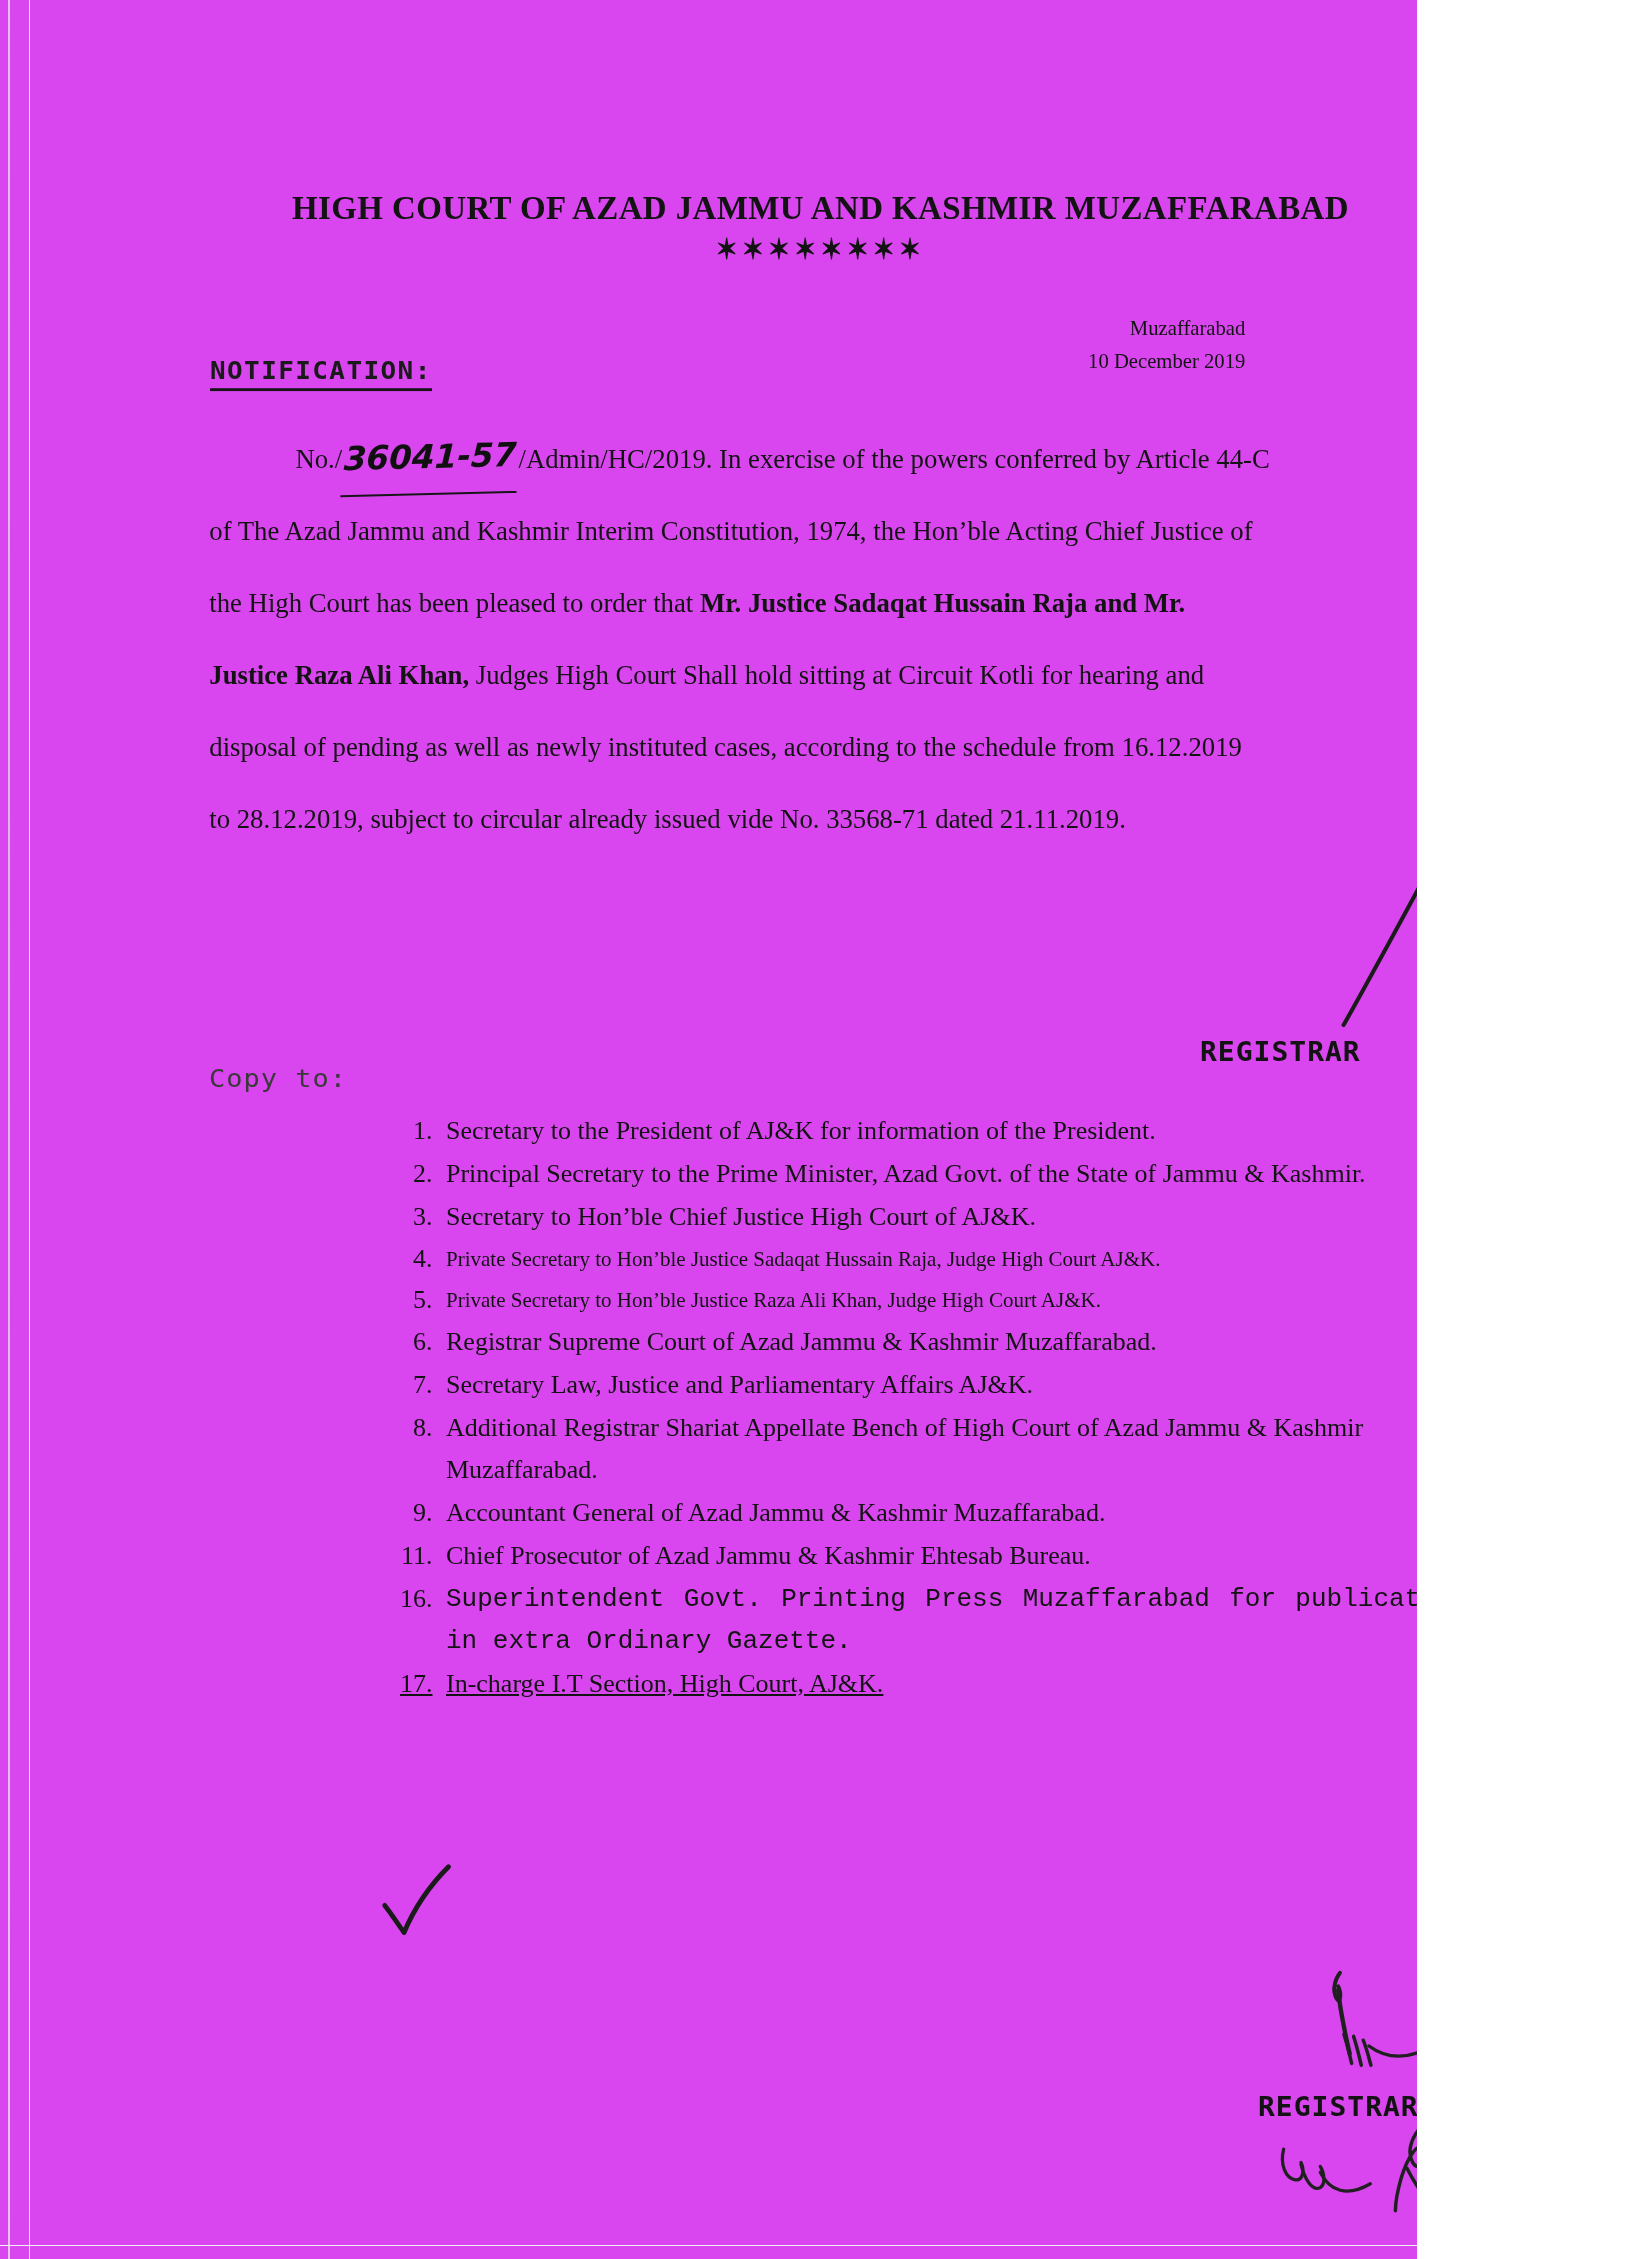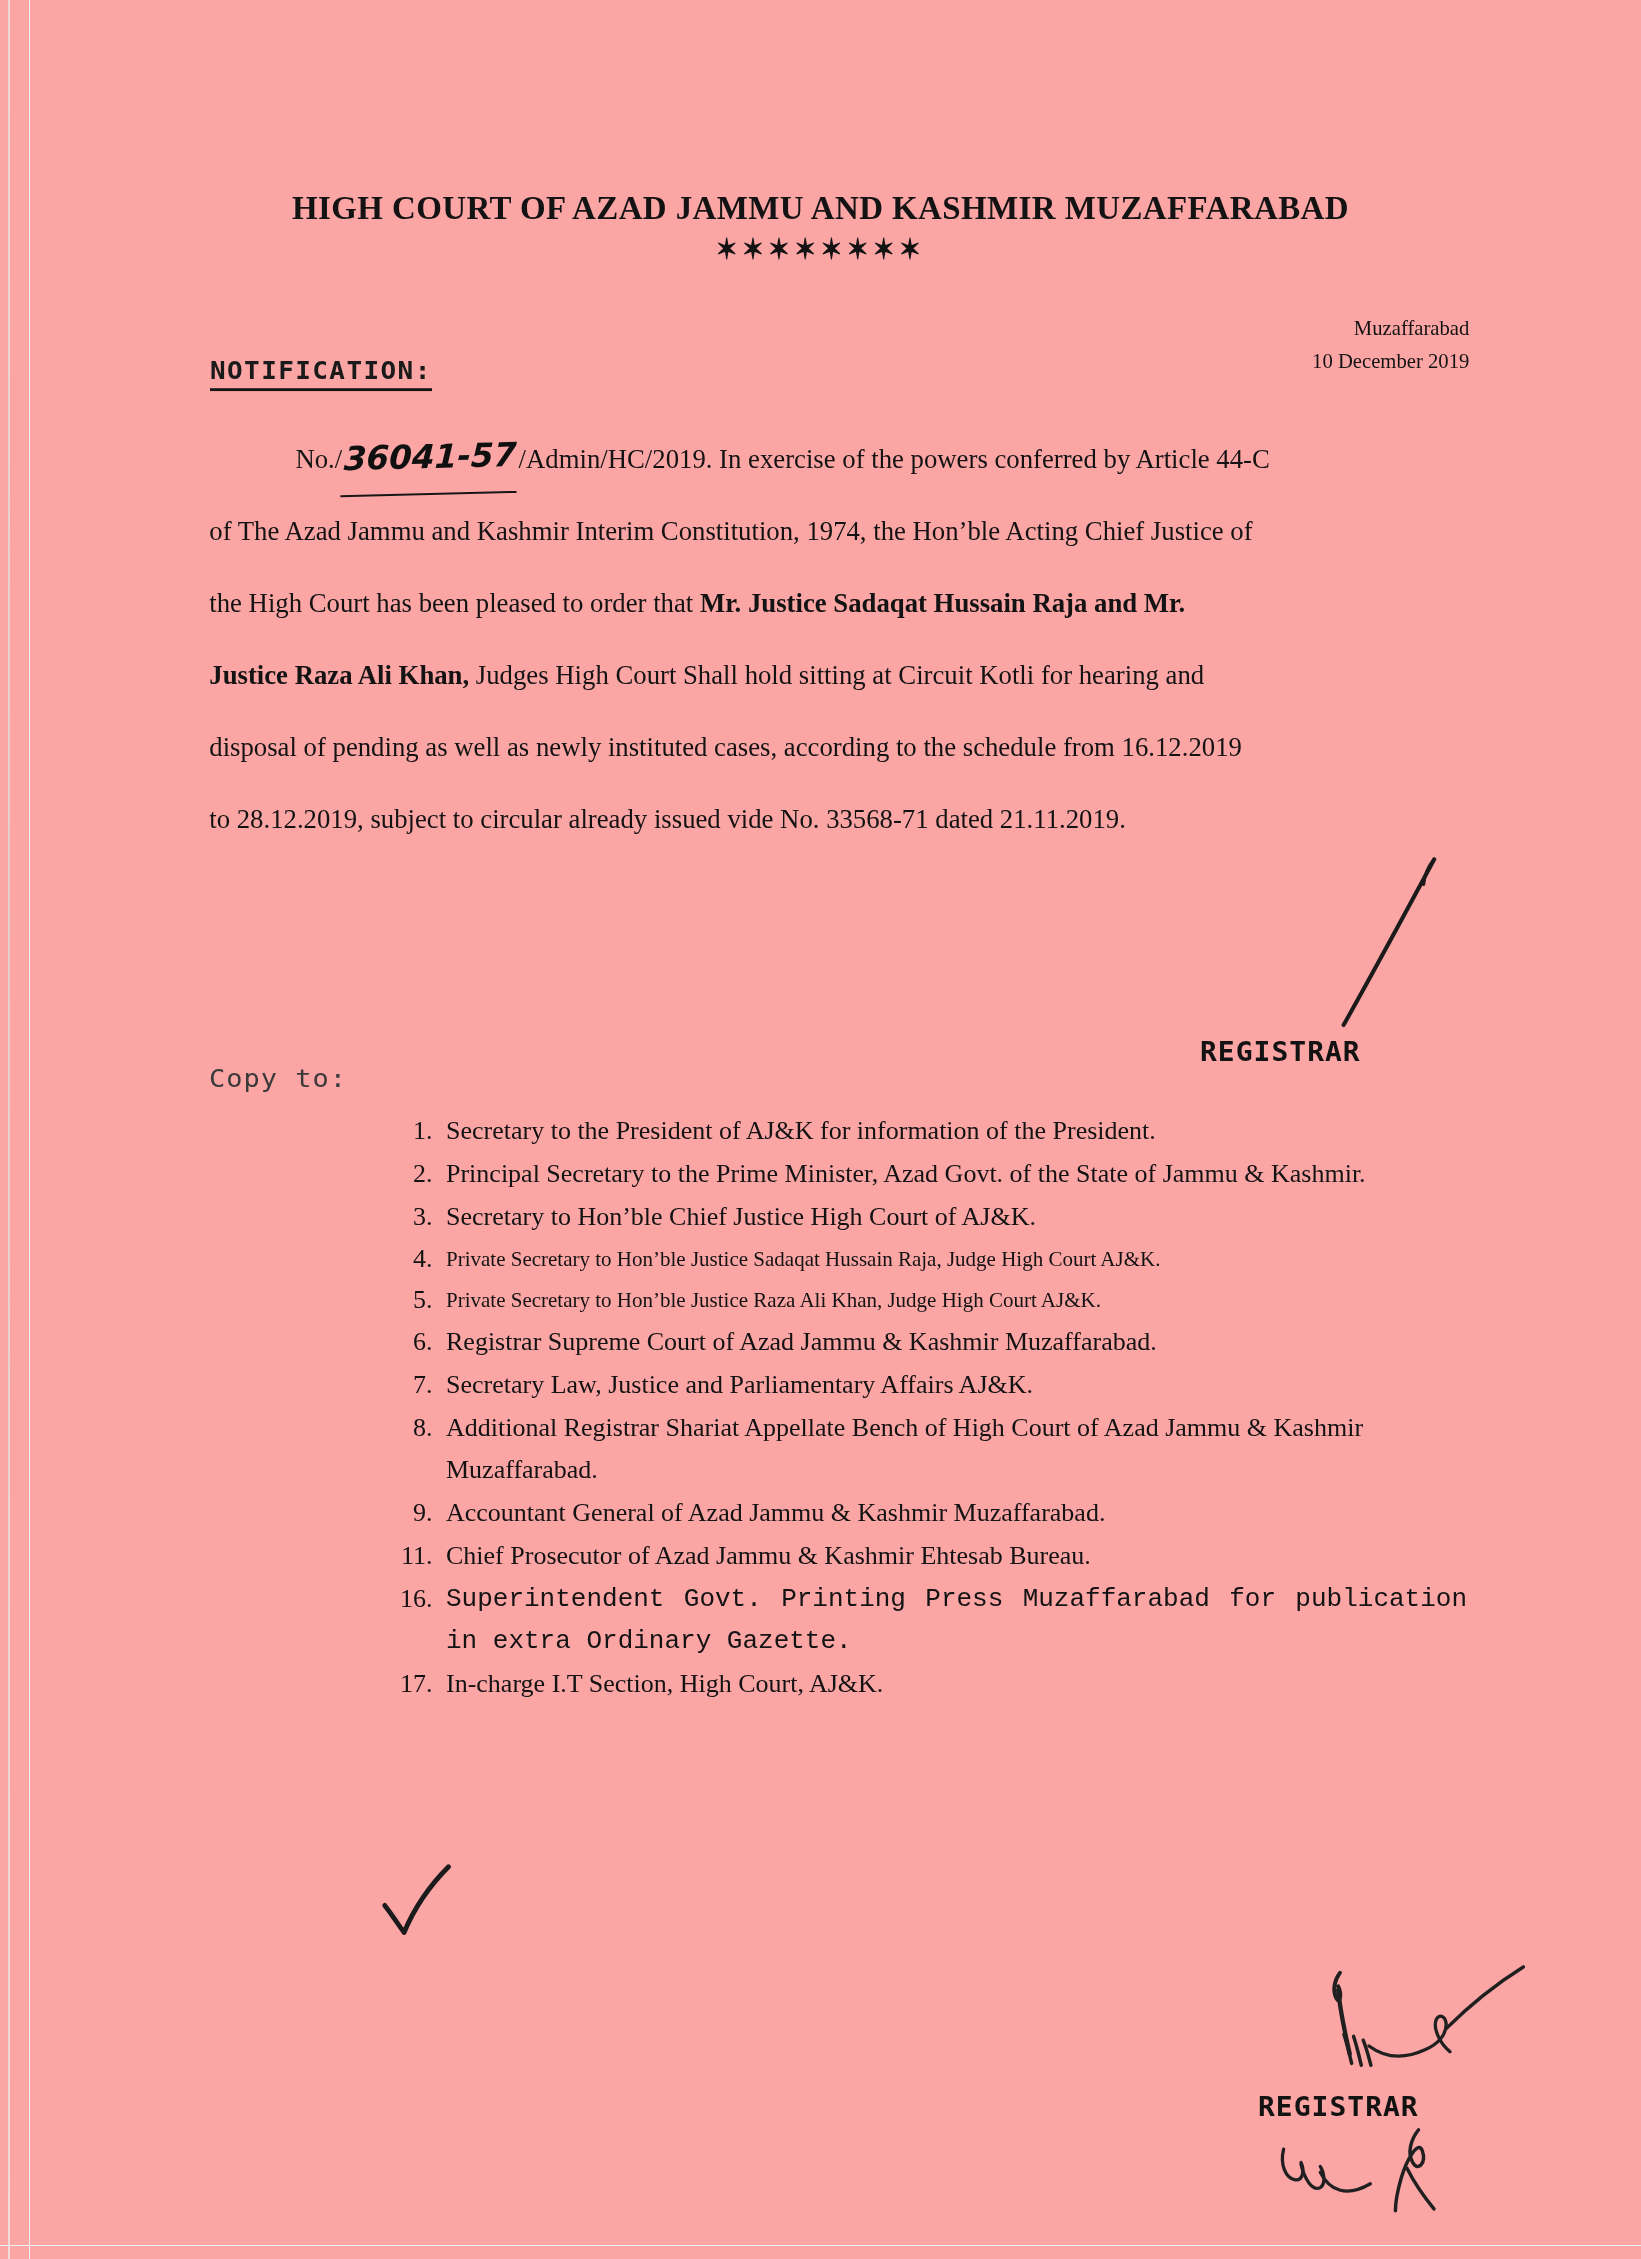--- a/index.html
+++ b/index.html
@@ -3,24 +3,24 @@
 <meta charset="utf-8">
 <title>Notification</title>
 <style>
   html, body {
     margin: 0;
     padding: 0;
     background: #ffffff;
   }
   .page {
     position: relative;
-    width: 1641px;
+    width: 1417px;
     height: 2259px;
     margin: 0;
-    background: #fca5a5;
+    background: #d946ef;
     overflow: hidden;
     font-family: "Liberation Serif", "DejaVu Serif", serif;
     color: #131313;
   }
   
   .scan-edge-left {
     position: absolute;
     left: 7.7px; top: 0;
     width: 1.9px; height: 2259px;
     background: linear-gradient(to bottom, #e8e8e8, #dcdcdc 40%, #ececec);
@@ -162,21 +162,21 @@
     width: 60px;
     flex: 0 0 60px;
     text-align: right;
     padding-right: 13.5px;
     box-sizing: border-box;
   }
   .li .txt { flex: 1 1 auto; }
   .li.small { font-size: 21px; line-height: 40px; }
   .li.small .num { font-size: 26px; }
   .li.justify .txt { text-align: justify; text-align-last: left; font-family: Liberation Mono, monospace; }
-  .li.tight { line-height: 42px; }
+  .li.tight { line-height: 42px; text-decoration: underline; }
 
   
   .ink { position: absolute; pointer-events: none; }
   .ink svg { display: block; }
 </style>
 </head>
 <body>
 
 <div class="page">
 

